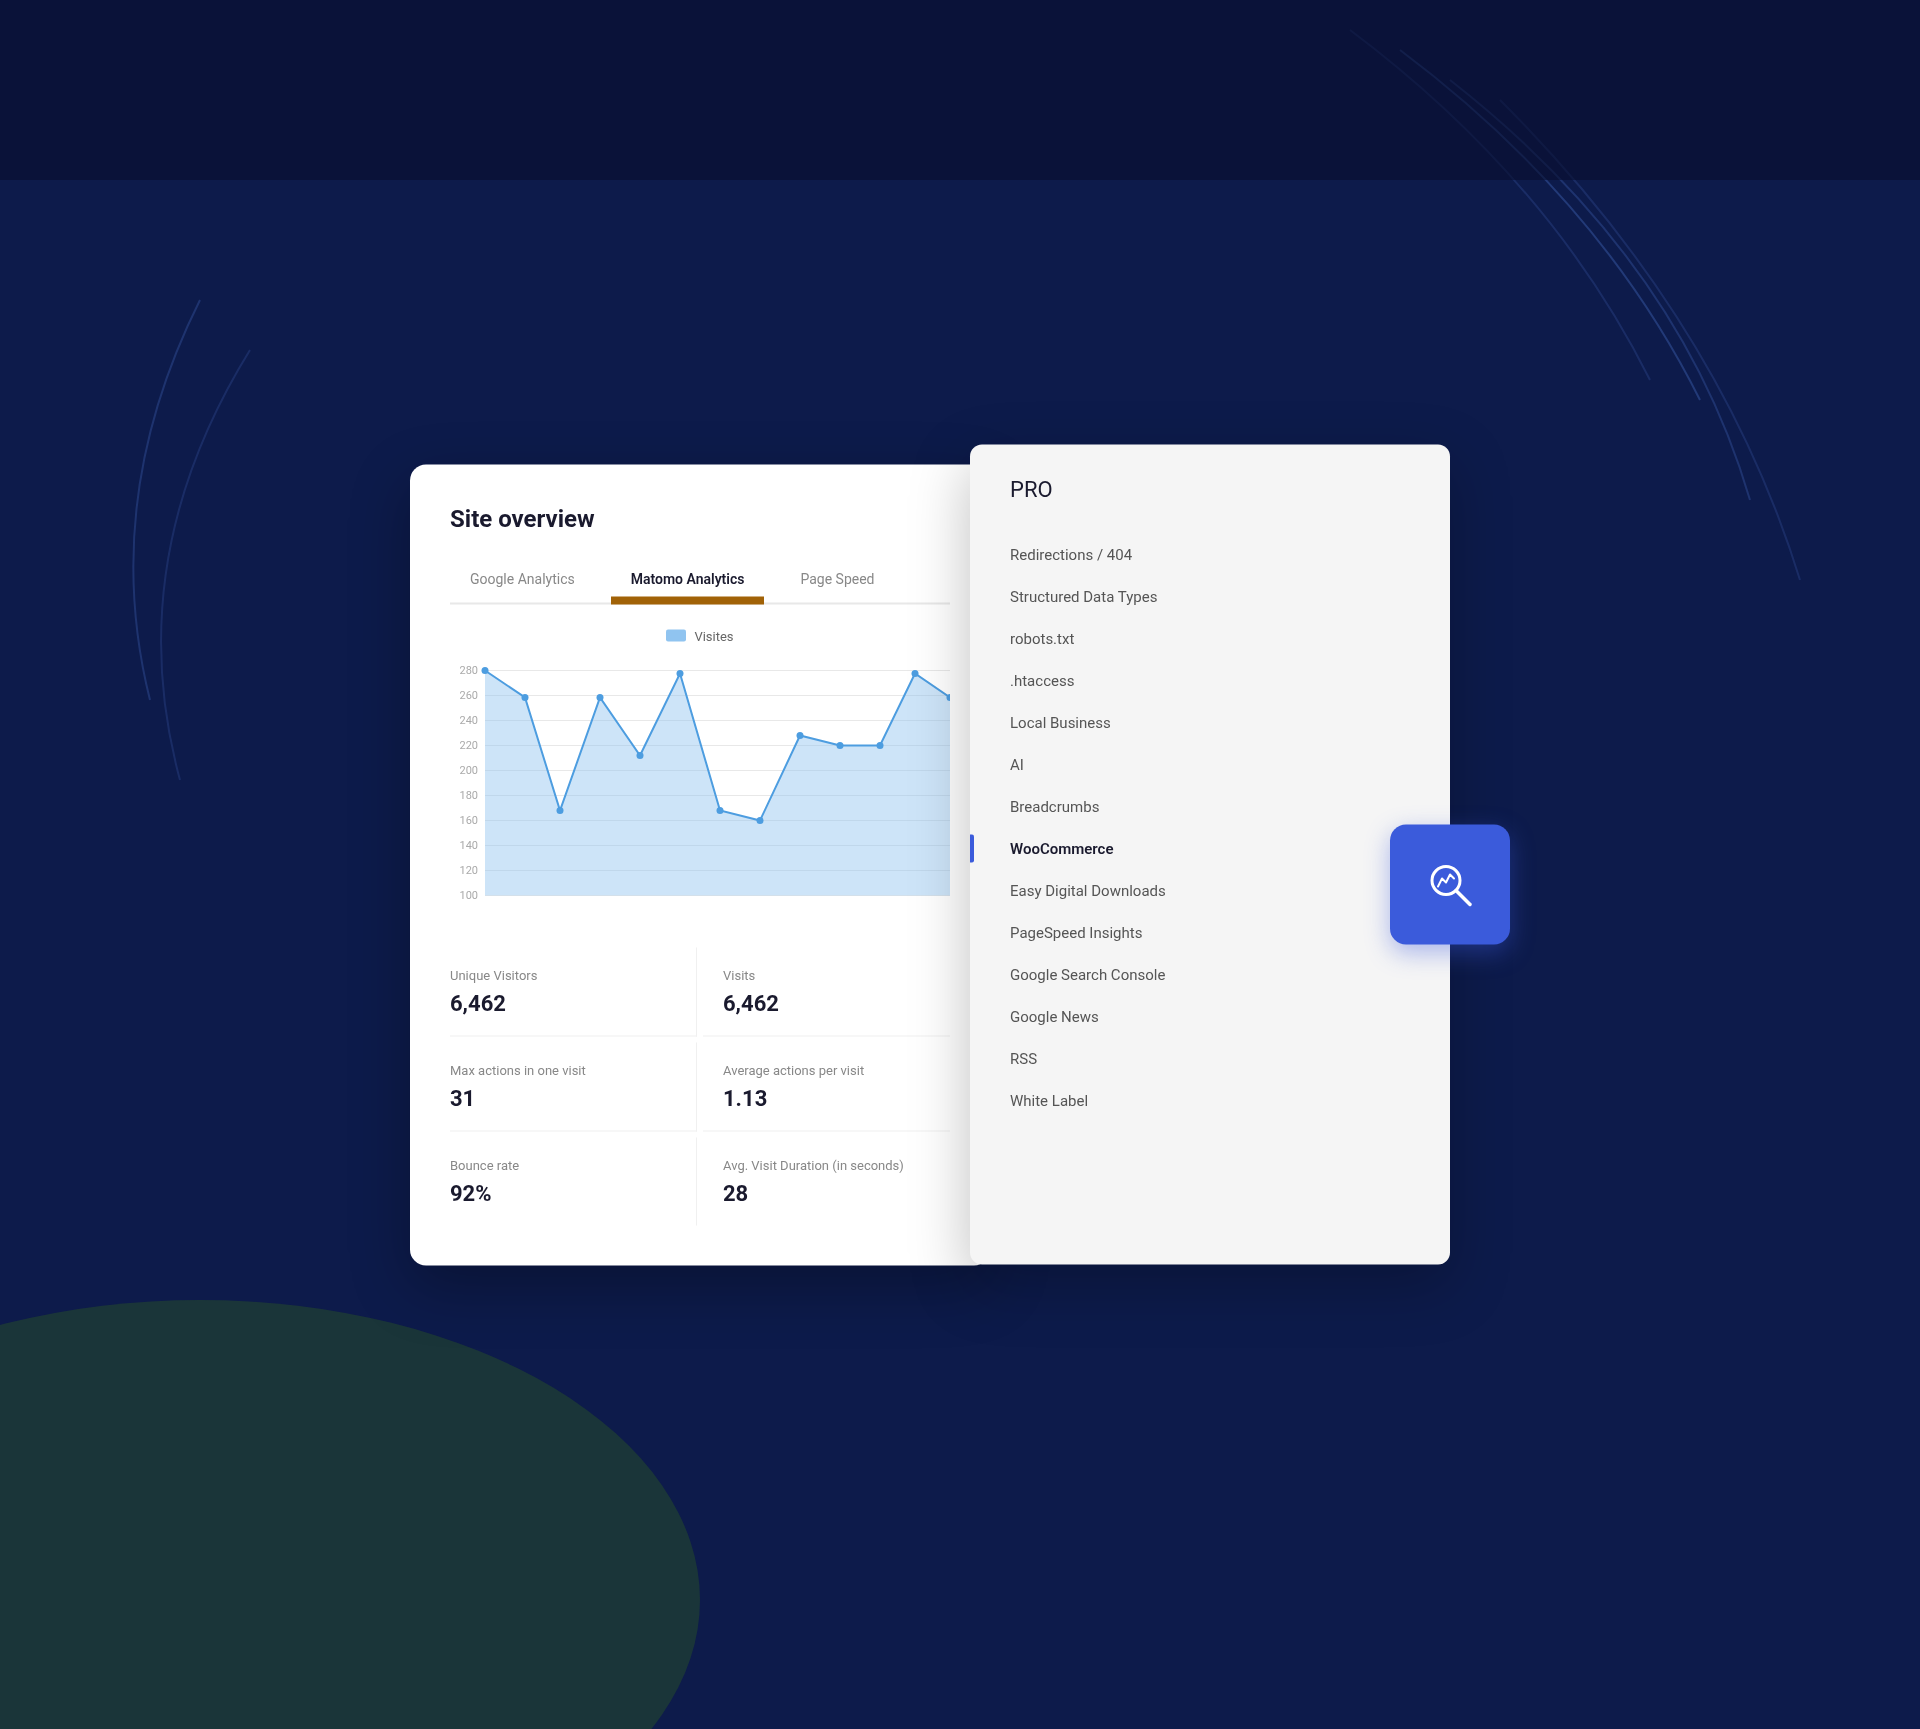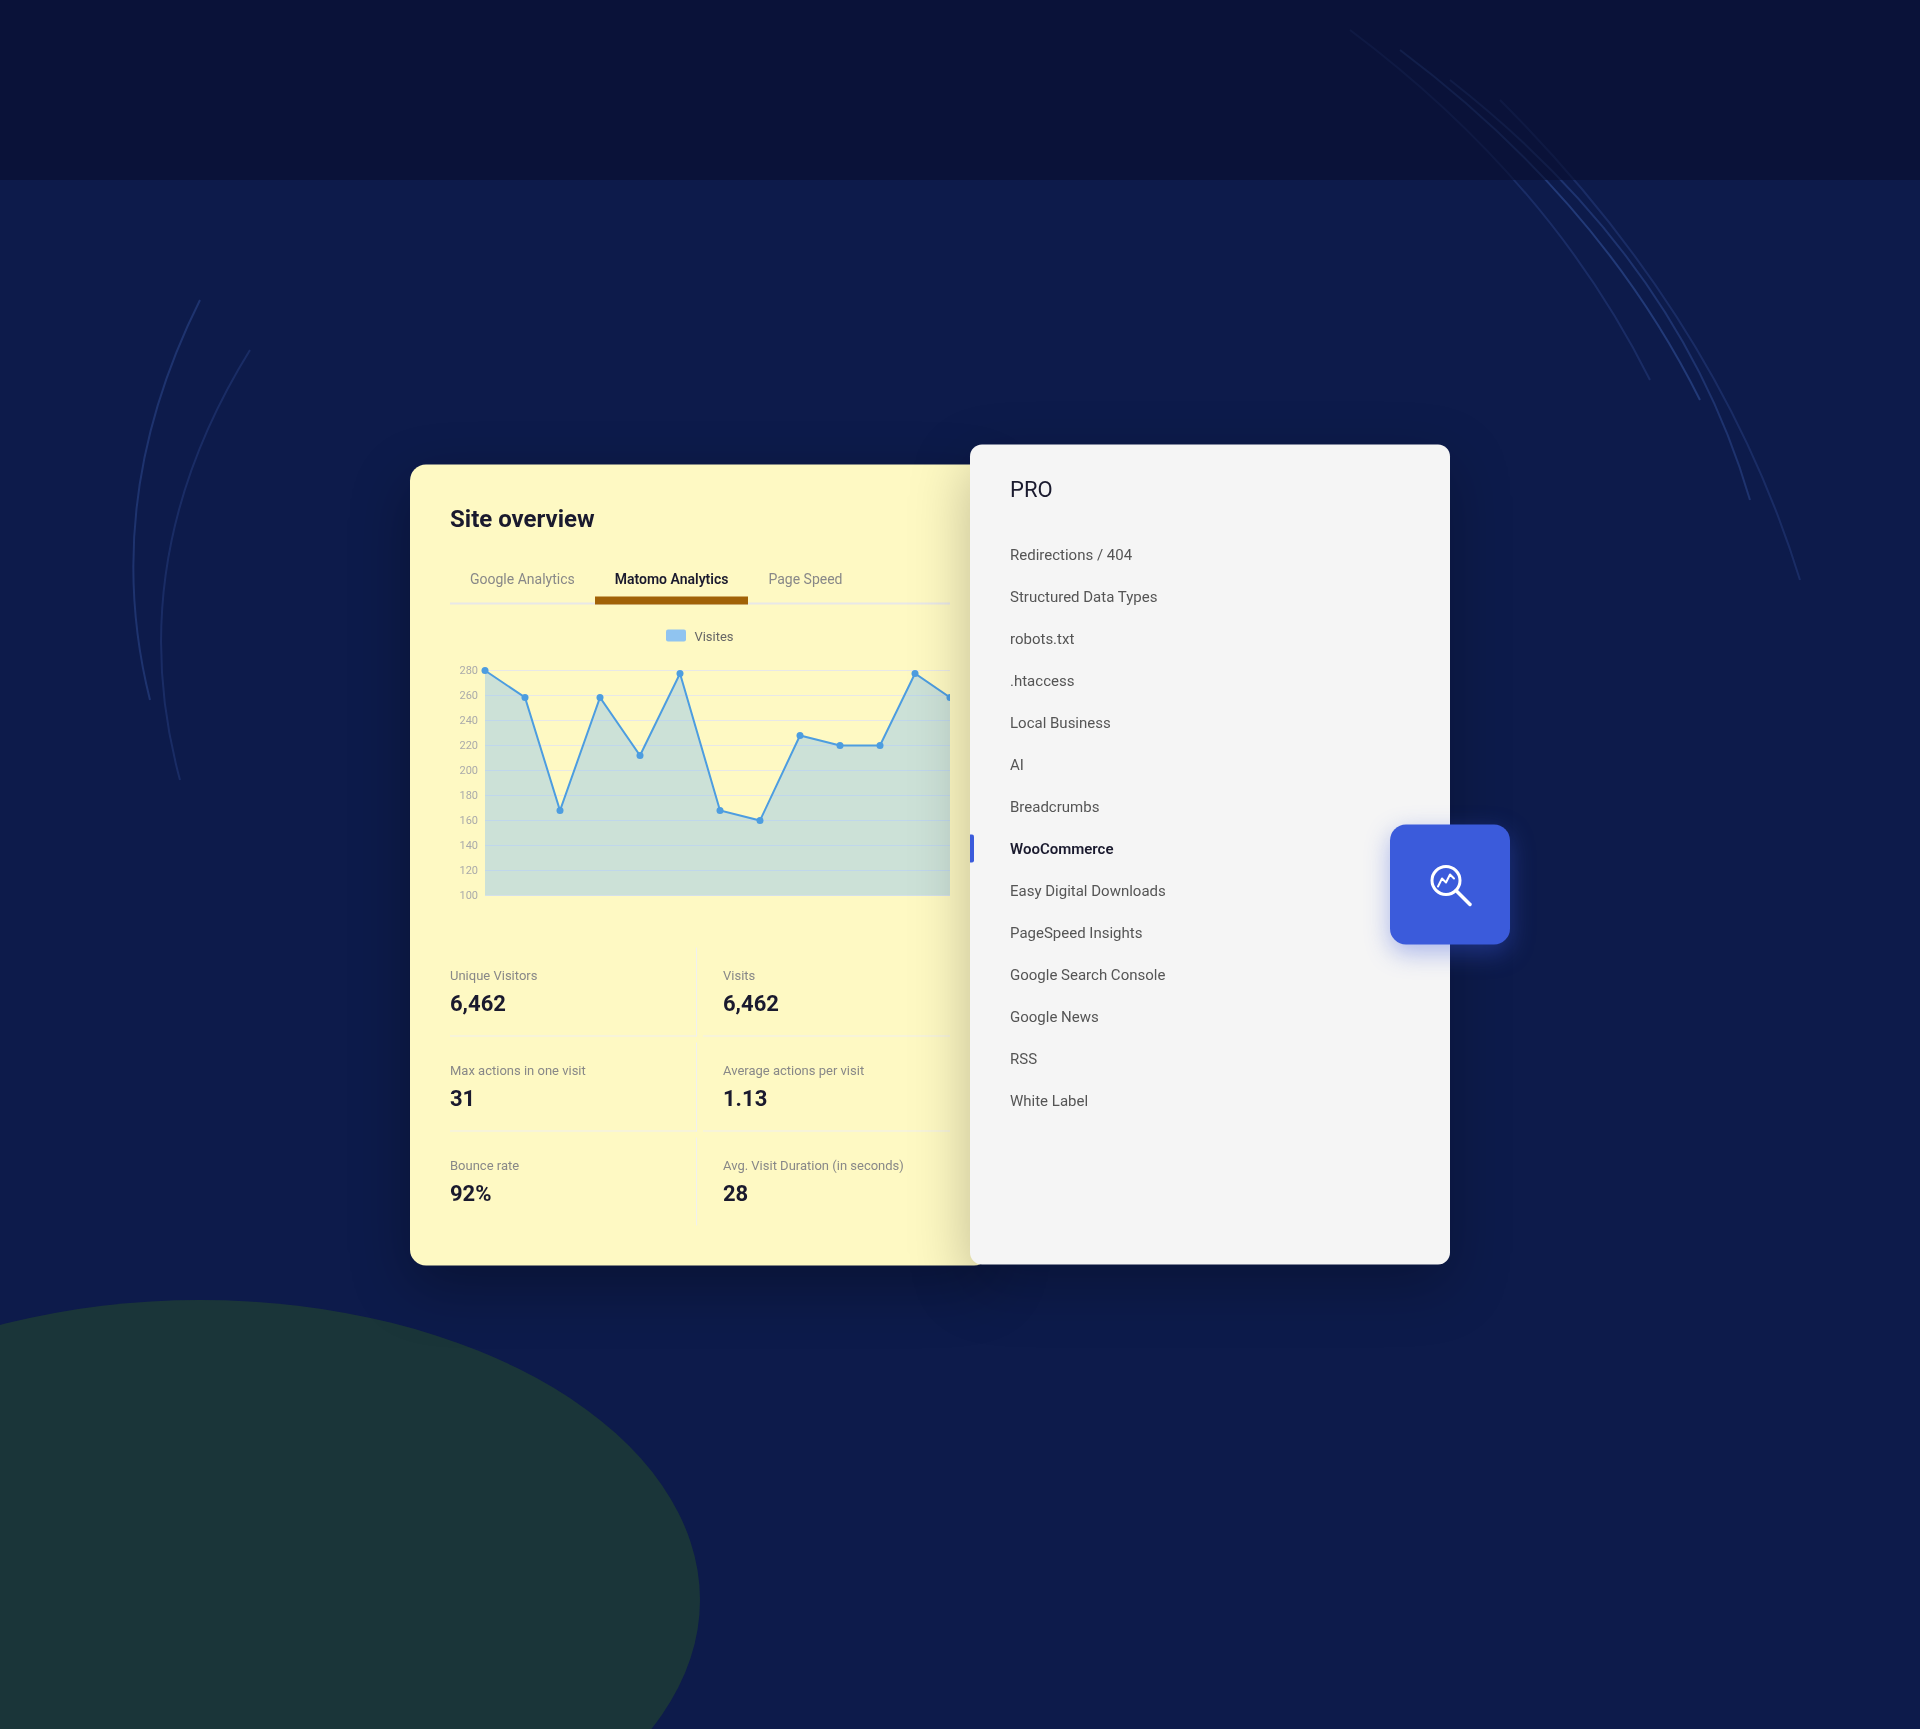--- a/index.html
+++ b/index.html
@@ -32,42 +32,42 @@
       left: 50%;
       transform: translate(-50%, -50%);
       display: flex;
       align-items: flex-start;
       gap: 0;
       width: 1100px;
     }
 
     
     .site-overview-card {
-      background: #fef9c3;
+      background: #ffffff;
       border-radius: 16px;
       padding: 40px;
       width: 580px;
       min-height: 780px;
       box-shadow: 0 20px 60px rgba(0,0,0,0.3);
       position: relative;
       z-index: 2;
       flex-shrink: 0;
     }
 
     .card-title {
       font-size: 24px;
       font-weight: 700;
       color: #1a1a2e;
       margin-bottom: 28px;
     }
 
     
     .tabs {
       display: flex;
-      gap: 0;
+      gap: 16px;
       margin-bottom: 24px;
       border-bottom: 2px solid #e8e8e8;
     }
 
     .tab {
       padding: 10px 20px;
       font-size: 14px;
       color: #888;
       cursor: pointer;
       border-bottom: 3px solid transparent;

